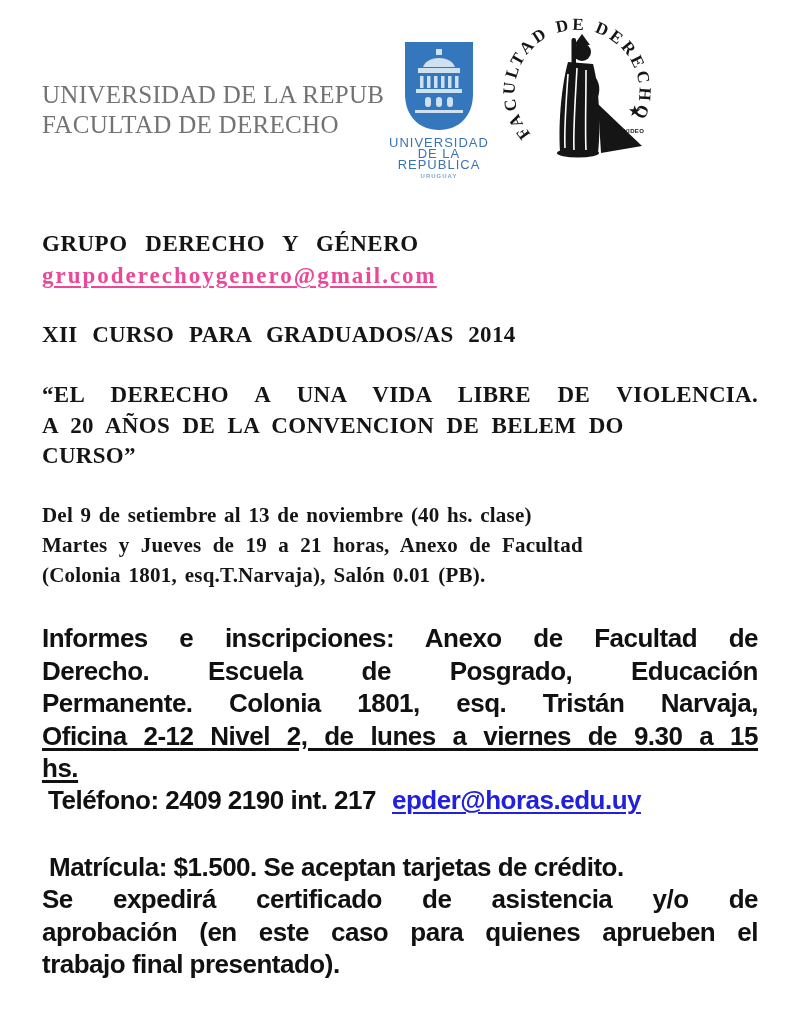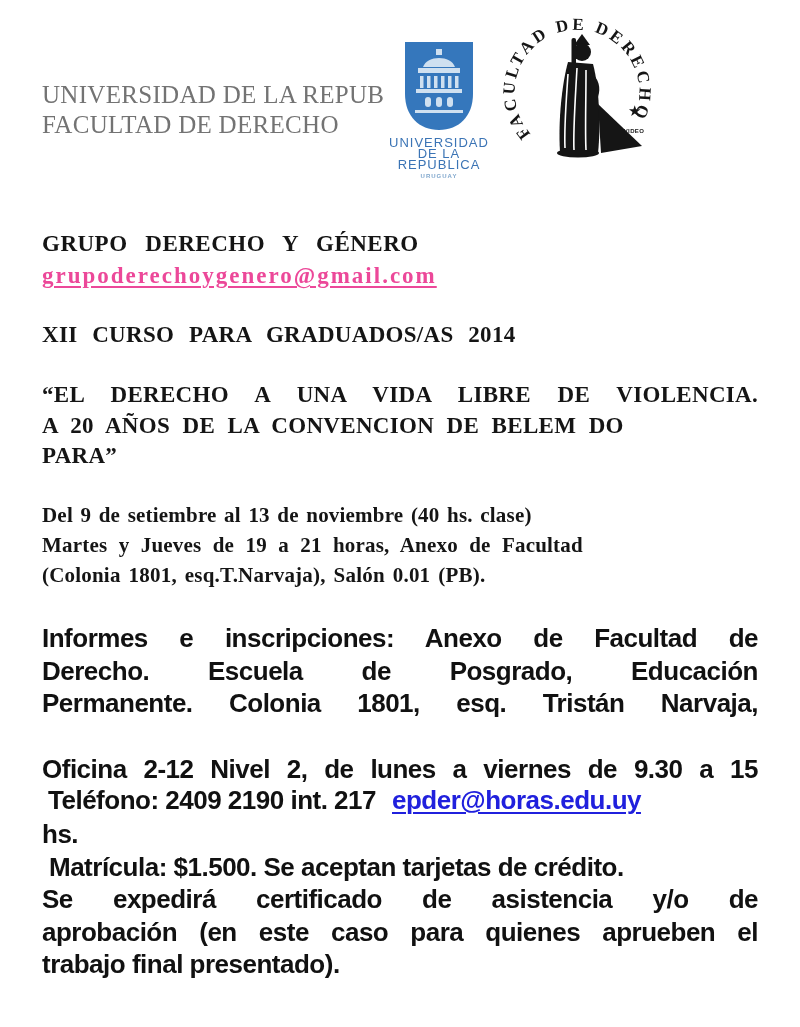--- a/index.html
+++ b/index.html
@@ -72,21 +72,21 @@
   
   .sans{
     font-family:"Liberation Sans", sans-serif;
     font-weight:bold;letter-spacing:-0.5px;color:#111111;
   }
   .informes{
     position:absolute;left:42px;top:622px;width:716px;
     font-size:26px;line-height:32.6px;
   }
   .uline{
-    text-decoration-thickness:2.5px;text-underline-offset:3px;margin-top:33px;
+    text-decoration:underline;text-decoration-thickness:2.5px;text-underline-offset:3px;
   }
   .telefono{
     position:absolute;left:48px;top:784px;width:710px;
     font-size:26px;line-height:32px;white-space:nowrap;
   }
   .telefono .contact-email{margin-left:16px;color:#2020dd;}
   .fees{
     position:absolute;left:42px;top:851px;width:716px;
     font-size:26px;line-height:32.4px;
   }
@@ -161,21 +161,21 @@
   <div class="grupo">
     <div class="grupo-title">GRUPO DERECHO Y GÉNERO</div>
     <a class="link grupo-email">grupoderechoygenero@gmail.com</a>
   </div>
 
   <div class="curso-title">XII CURSO PARA GRADUADOS/AS 2014</div>
 
   <div class="quote">
     <div class="just">“EL DERECHO A UNA VIDA LIBRE DE VIOLENCIA.</div>
     <div class="l2">A 20 AÑOS DE LA CONVENCION DE BELEM DO</div>
-    <div>PARA”</div>
+    <div>CURSO”</div>
   </div>
 
   <div class="schedule">
     <div class="l1">Del 9 de setiembre al 13 de noviembre (40 hs. clase)</div>
     <div class="l2">Martes y Jueves de 19 a 21 horas, Anexo de Facultad</div>
     <div class="l3">(Colonia 1801, esq.T.Narvaja), Salón 0.01 (PB).</div>
   </div>
 
   <div class="informes sans">
     <div class="just">Informes e inscripciones: Anexo de Facultad de</div>

